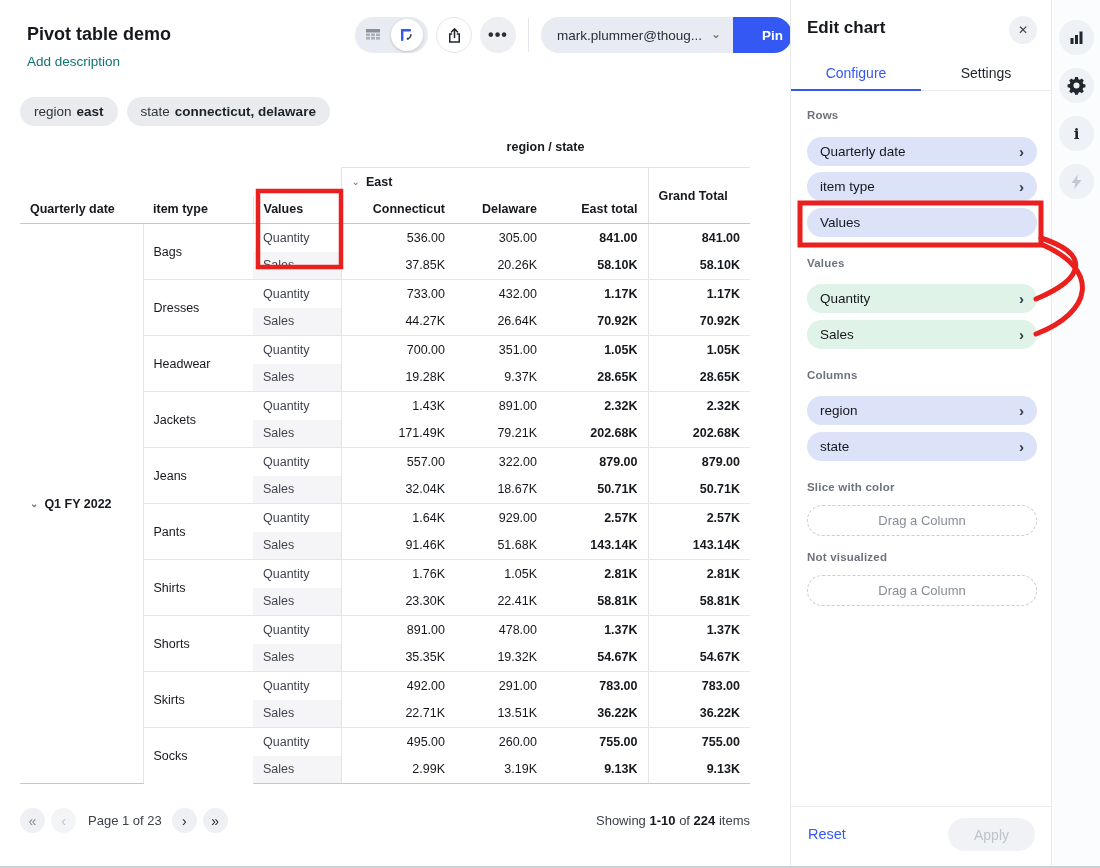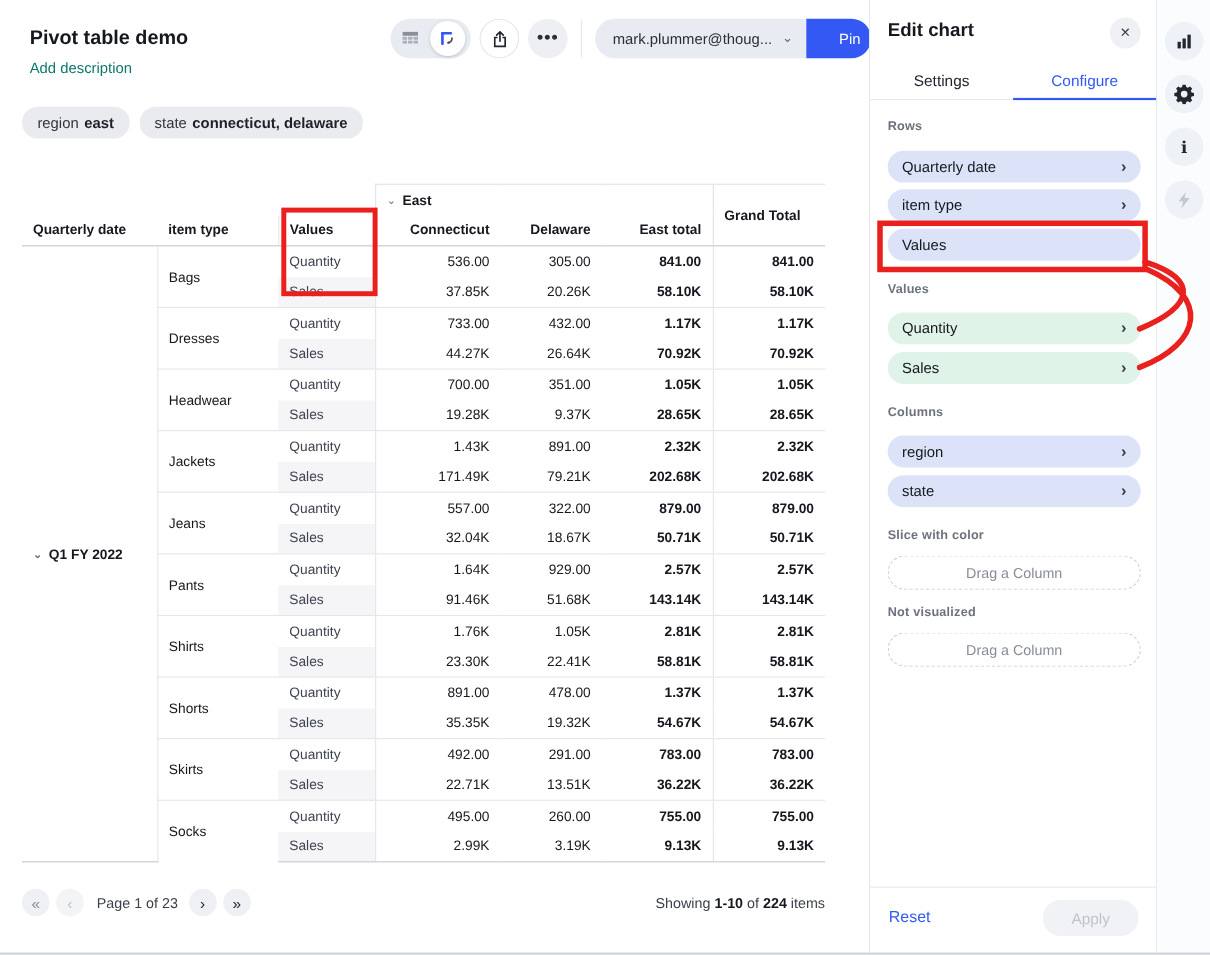--- a/index.html
+++ b/index.html
@@ -17,21 +17,21 @@
        display:flex; align-items:center; justify-content:center; box-shadow:0 1px 3px rgba(0,0,0,.18); }
   .circle-btn { width:36px; height:36px; border-radius:50%; display:flex; align-items:center; justify-content:center; }
   .share-btn { background:#fff; border:1px solid #e4e6ea; }
   .more-btn { background:#edeff3; color:#2a2f38; font-size:16px; font-weight:700; letter-spacing:1px; }
   .tb-divider { width:1px; height:34px; background:#e4e6ea; margin:0 4px; }
   .user-pin { display:flex; height:36px; }
   .user-dd { height:36px; background:#e8ebf1; border-radius:18px 0 0 18px; display:flex; align-items:center;
        padding:0 12px 0 16px; gap:9px; font-size:13.5px; color:#2a2f38; }
   .user-dd .dd-chev { color:#5a606b; font-size:12px; margin-top:-3px; }
   .pin-btn { height:36px; width:59px; background:var(--accent); color:#fff; border-radius:0 18px 18px 0;
-       display:flex; align-items:center; justify-content:center; font-size:13.5px; font-weight:400;padding-left:20px; }
+       display:flex; align-items:center; justify-content:center; font-size:13.5px; font-weight:700;padding-left:20px; }
 
   
   .chips { position:absolute; left:20px; top:97px; display:flex; gap:9px; }
   .chip { height:29px; background:#e9ebef; border-radius:15px; display:flex; align-items:center;
        padding:0 14px; font-size:13.5px; color:#30343c; gap:5px; }
   .chip b { font-weight:700; color:#1d212a; }
 
   
   .axis-title { position:absolute; left:341px; top:140px; width:409px; text-align:center;
        font-size:12.5px; font-weight:700; color:#15181e; }
@@ -155,20 +155,21 @@
     <div class="chip">
       <span>region</span>
       <b>east</b>
     </div>
     <div class="chip">
       <span>state</span>
       <b>connecticut, delaware</b>
     </div>
   </div>
 
+  <div class="axis-title">region  /  state</div>
   <div class="pivot-wrap">
     <table class="pivot">
       <colgroup>
         <col style="width:123px">
           <col style="width:110px">
           <col style="width:88px">
         <col style="width:114px">
           <col style="width:92px">
           <col style="width:101px">
           <col style="width:102px">
@@ -363,22 +364,22 @@
     </div>
   </div>
 
   <div class="panel">
     <div class="panel-title">Edit chart</div>
     <div class="panel-close">
         <span>✕</span>
       </div>
 
     <div class="tabs">
+      <div class="tab active">Configure</div>
       <div class="tab">Settings</div>
-      <div class="tab active">Configure</div>
     </div>
 
     <div class="sec-label" style="top:109px">Rows</div>
     <div class="pill blue" style="top:137px">
       <span>Quarterly date</span>
         <span class="chev">›</span>
     </div>
     <div class="pill blue" style="top:172px">
       <span>item type</span>
         <span class="chev">›</span>

